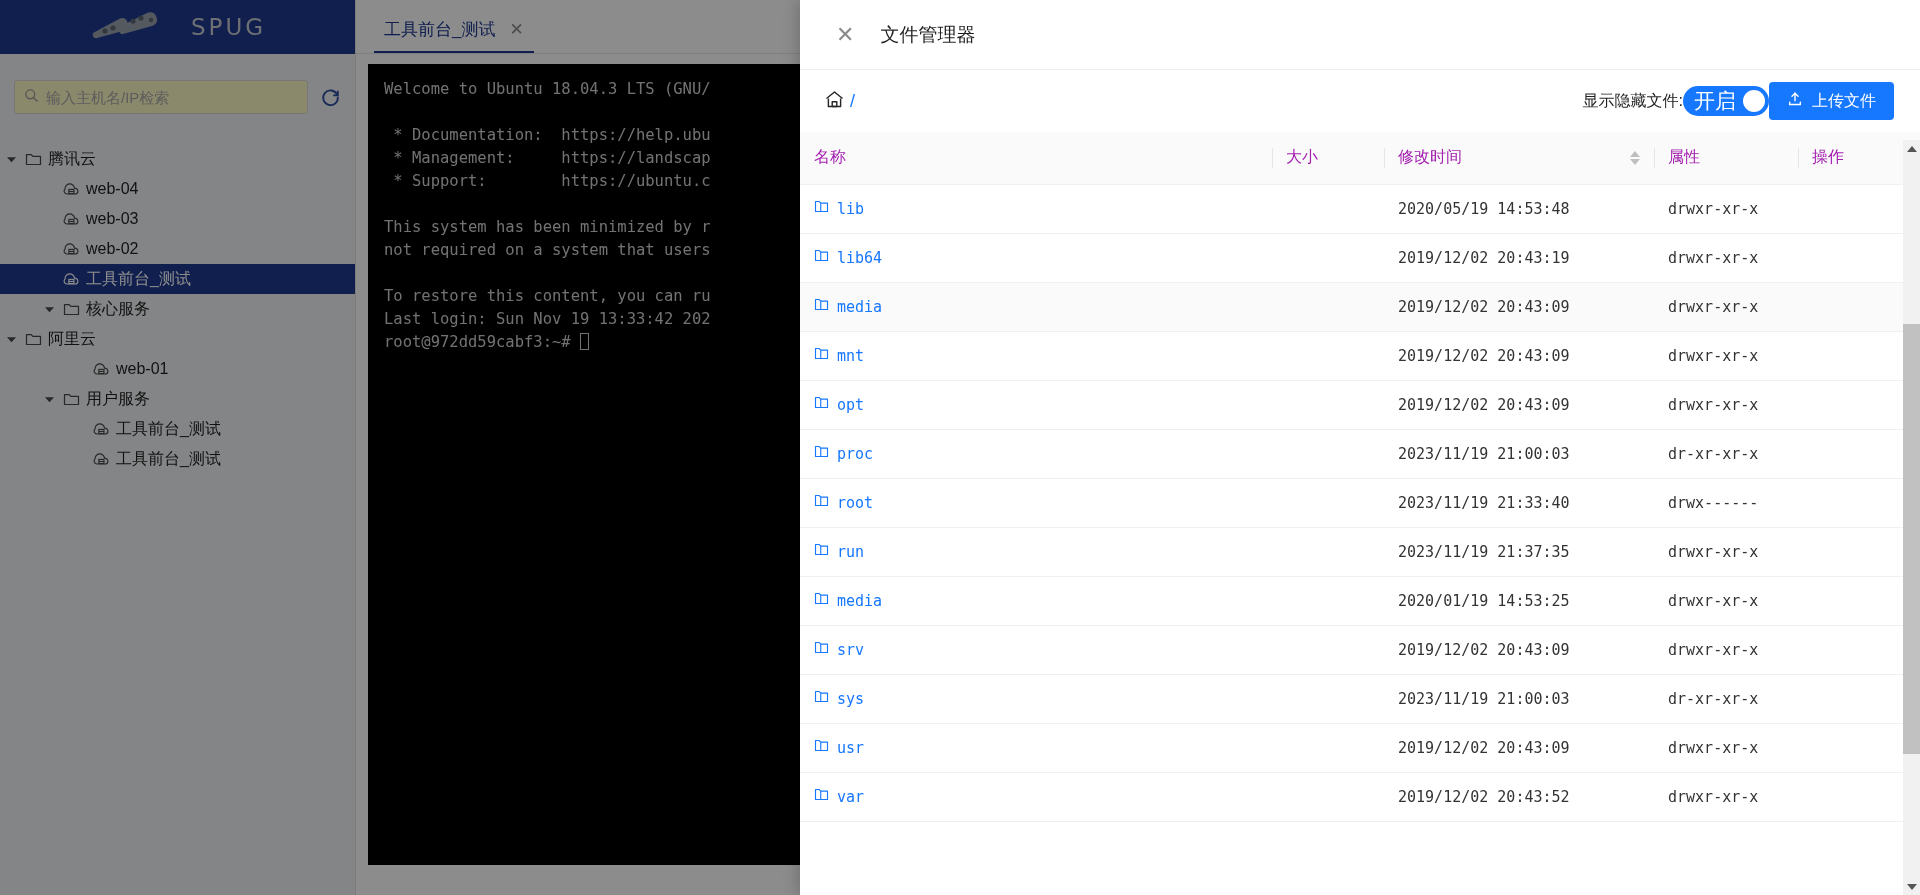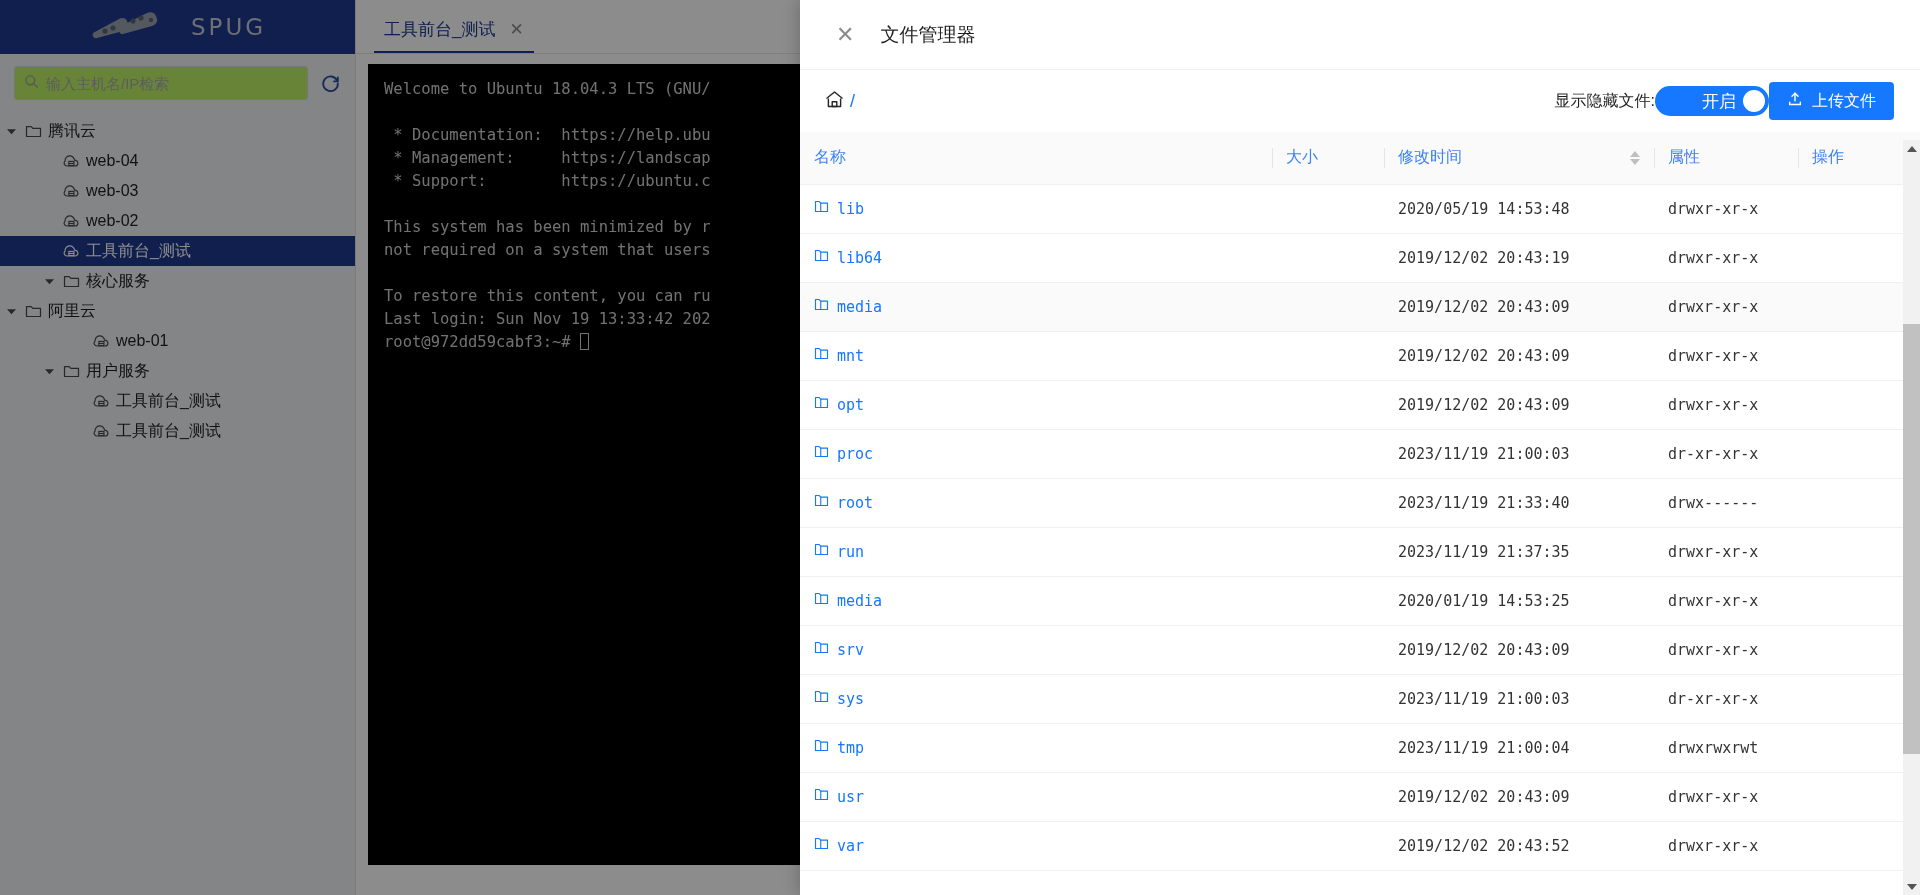--- a/index.html
+++ b/index.html
@@ -21,20 +21,21 @@
 
   
   #sidebar {
     width: 356px;
     height: 895px;
     background: #f0f2f5;
     border-right: 1px solid #e2e2e2;
     display: flex;
     flex-direction: column;
     flex: 0 0 356px;
+    gap: 14px;
   }
   #brand-bar {
     height: 54px;
     background: #1e3a8f;
     display: flex;
     align-items: center;
     justify-content: center;
     gap: 10px;
     flex: 0 0 54px;
   }
@@ -51,21 +52,21 @@
     display: flex;
     align-items: center;
     padding: 12px 14px 10px 14px;
     gap: 12px;
   }
   #search-box {
     flex: 1;
     height: 34px;
     border: 1px solid #d9d9d9;
     border-radius: 3px;
-    background: #bef264;
+    background: #fef9c3;
     display: flex;
     align-items: center;
     padding: 0 9px;
     gap: 7px;
   }
   #search-box input {
     border: 0;
     outline: 0;
     flex: 1;
     font-size: 15px;
@@ -207,21 +208,21 @@
     border-radius: 16px;
     height: 30px;
     min-width: 78px;
     display: flex;
     align-items: center;
     justify-content: flex-start;
     padding: 0 4px 0 11px;
     gap: 7px;
     cursor: pointer;
   }
-  #hidden-switch .sw-text { color: #fff; font-size: 17px; margin-left: 36px; }
+  #hidden-switch .sw-text { color: #fff; font-size: 21px; }
   #hidden-switch .sw-knob {
     width: 22px; height: 22px;
     border-radius: 50%;
     background: #fff;
   }
   #upload-btn {
     background: #1677ff;
     color: #fff;
     border: 0;
     border-radius: 4px;
@@ -239,21 +240,21 @@
   #table-wrap { flex: 1; display: flex; flex-direction: column; min-height: 0; }
   table#file-table {
     width: 100%;
     border-collapse: collapse;
     table-layout: fixed;
   }
   #file-table thead th {
     background: #fafafa;
     font-weight: normal;
     font-size: 16px;
-    color: #3b82f6;
+    color: #a21caf;
     height: 52px;
     text-align: left;
     padding: 0 14px;
     border-bottom: 1px solid #f0f0f0;
     position: relative;
   }
   #file-table thead th.sep::before {
     content: "";
     position: absolute;
     left: 0; top: 50%;
@@ -740,33 +741,20 @@
             <td class="cell-mtime">2023/11/19 21:00:03</td>
             <td class="cell-attr">dr-xr-xr-x</td>
             <td class="cell-ops"></td>
           </tr>
           <tr>
             <td class="cell-name"><span class="name-link">
        <span><svg width="15" height="15" viewBox="0 0 16 16" fill="none" stroke="#1677ff" stroke-width="1.2" stroke-linejoin="round">
      <path d="M1.6 13.3 L1.6 2.7 L5.6 2.7 L7.2 4.4 L7.2 13.3 Z"></path>
      <path d="M7.2 4.4 L14.4 4.4 L14.4 13.3 L1.6 13.3"></path>
    </svg></span>
-       <span>tmp</span>
-     </span></td>
-            <td class="cell-size"></td>
-            <td class="cell-mtime">2023/11/19 21:00:04</td>
-            <td class="cell-attr">drwxrwxrwt</td>
-            <td class="cell-ops"></td>
-          </tr>
-          <tr>
-            <td class="cell-name"><span class="name-link">
-       <span><svg width="15" height="15" viewBox="0 0 16 16" fill="none" stroke="#1677ff" stroke-width="1.2" stroke-linejoin="round">
-     <path d="M1.6 13.3 L1.6 2.7 L5.6 2.7 L7.2 4.4 L7.2 13.3 Z"></path>
-     <path d="M7.2 4.4 L14.4 4.4 L14.4 13.3 L1.6 13.3"></path>
-   </svg></span>
        <span>usr</span>
      </span></td>
             <td class="cell-size"></td>
             <td class="cell-mtime">2019/12/02 20:43:09</td>
             <td class="cell-attr">drwxr-xr-x</td>
             <td class="cell-ops"></td>
           </tr>
           <tr>
             <td class="cell-name"><span class="name-link">
        <span><svg width="15" height="15" viewBox="0 0 16 16" fill="none" stroke="#1677ff" stroke-width="1.2" stroke-linejoin="round">

